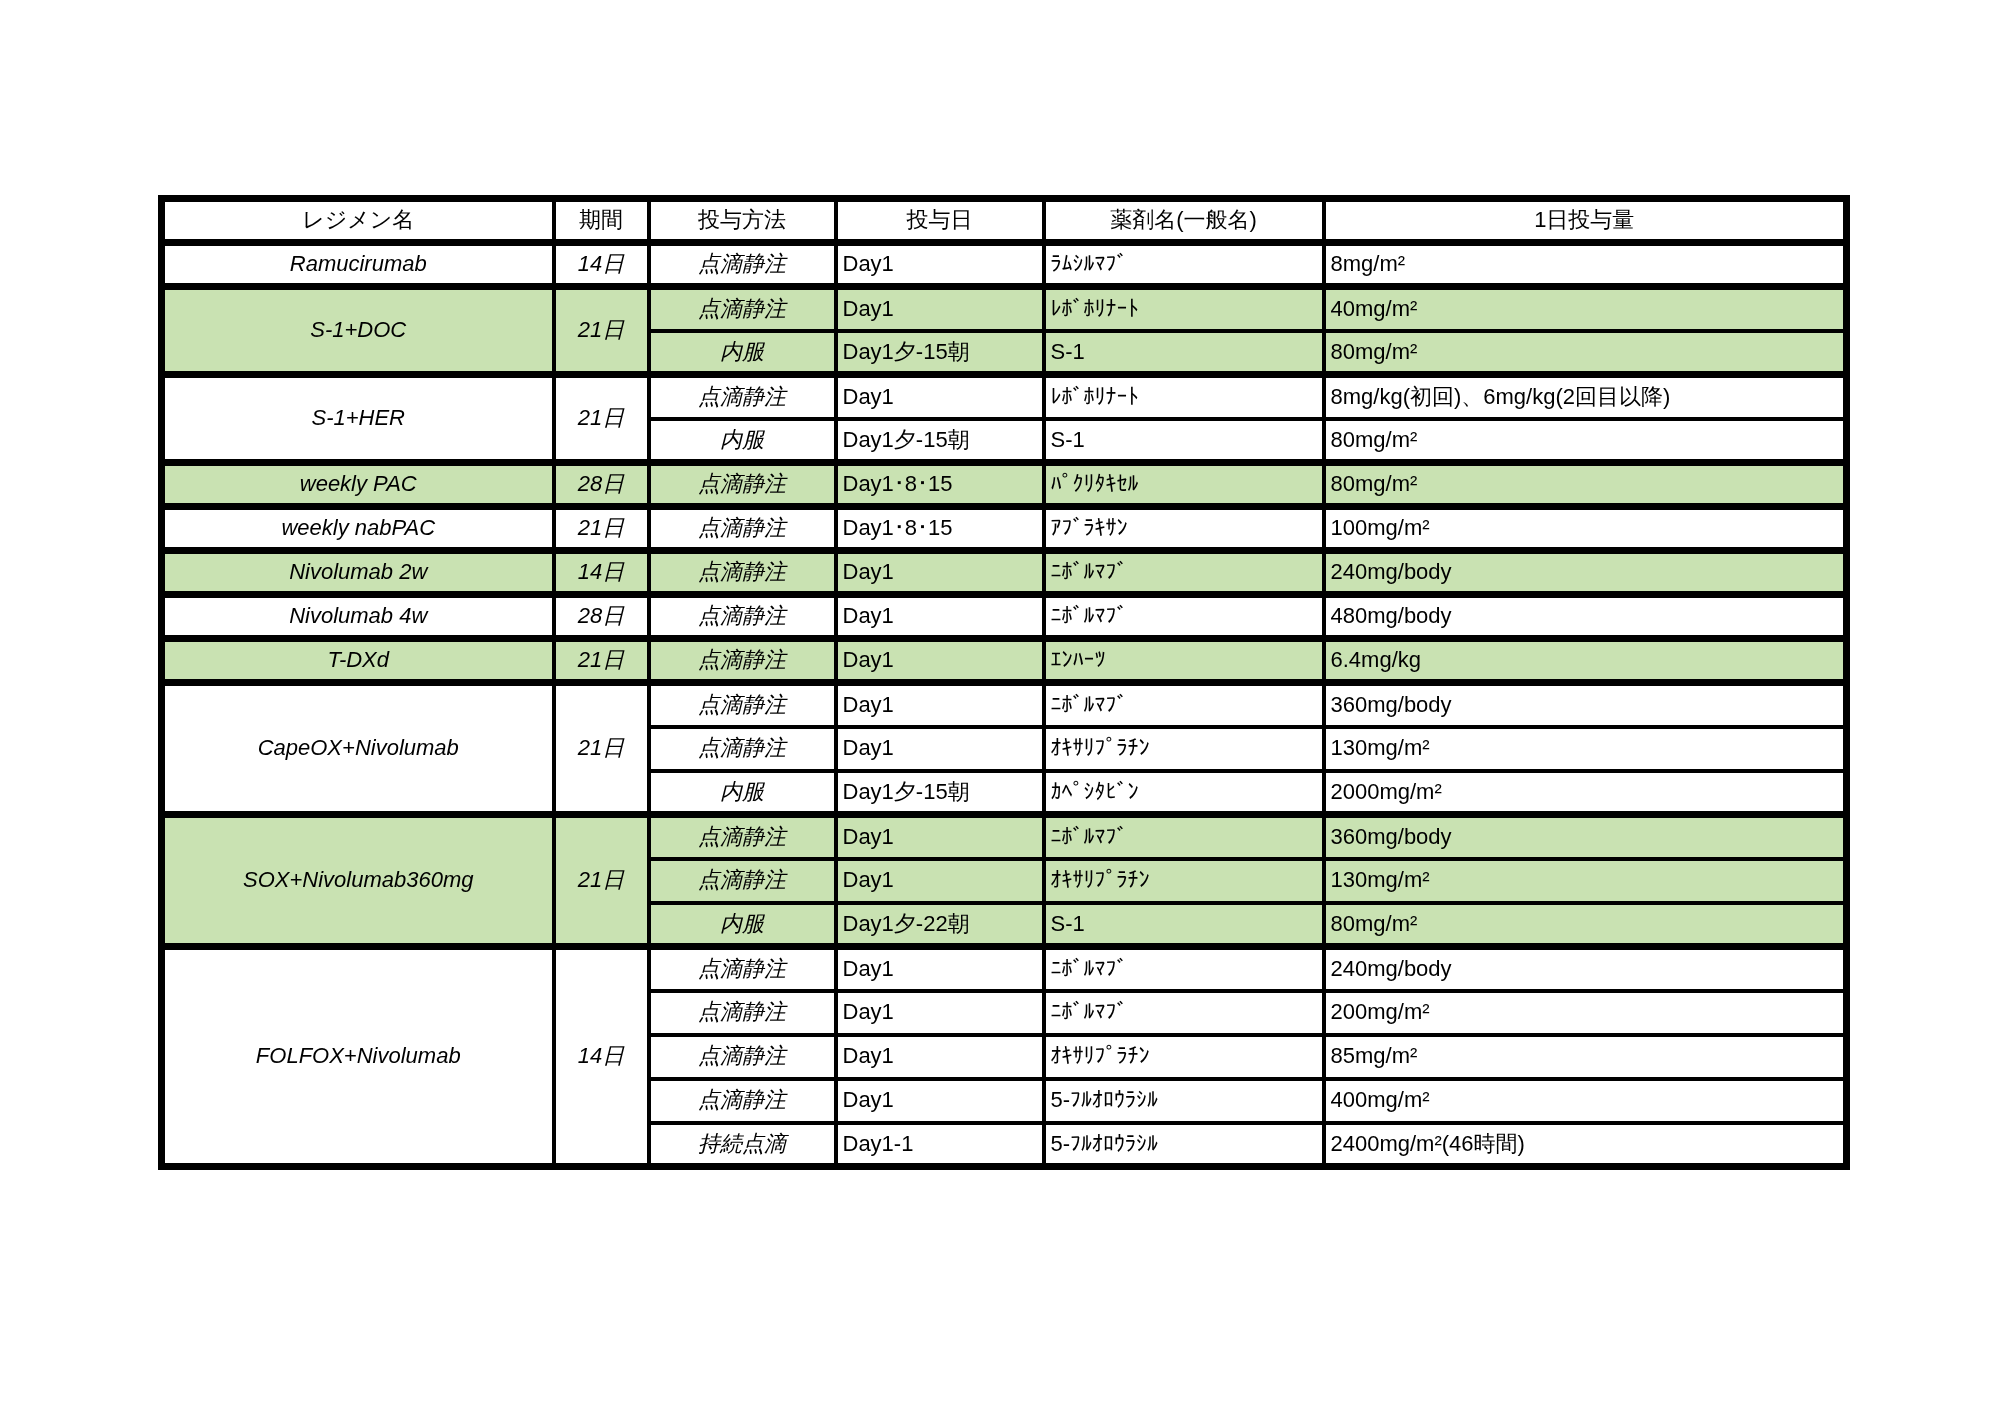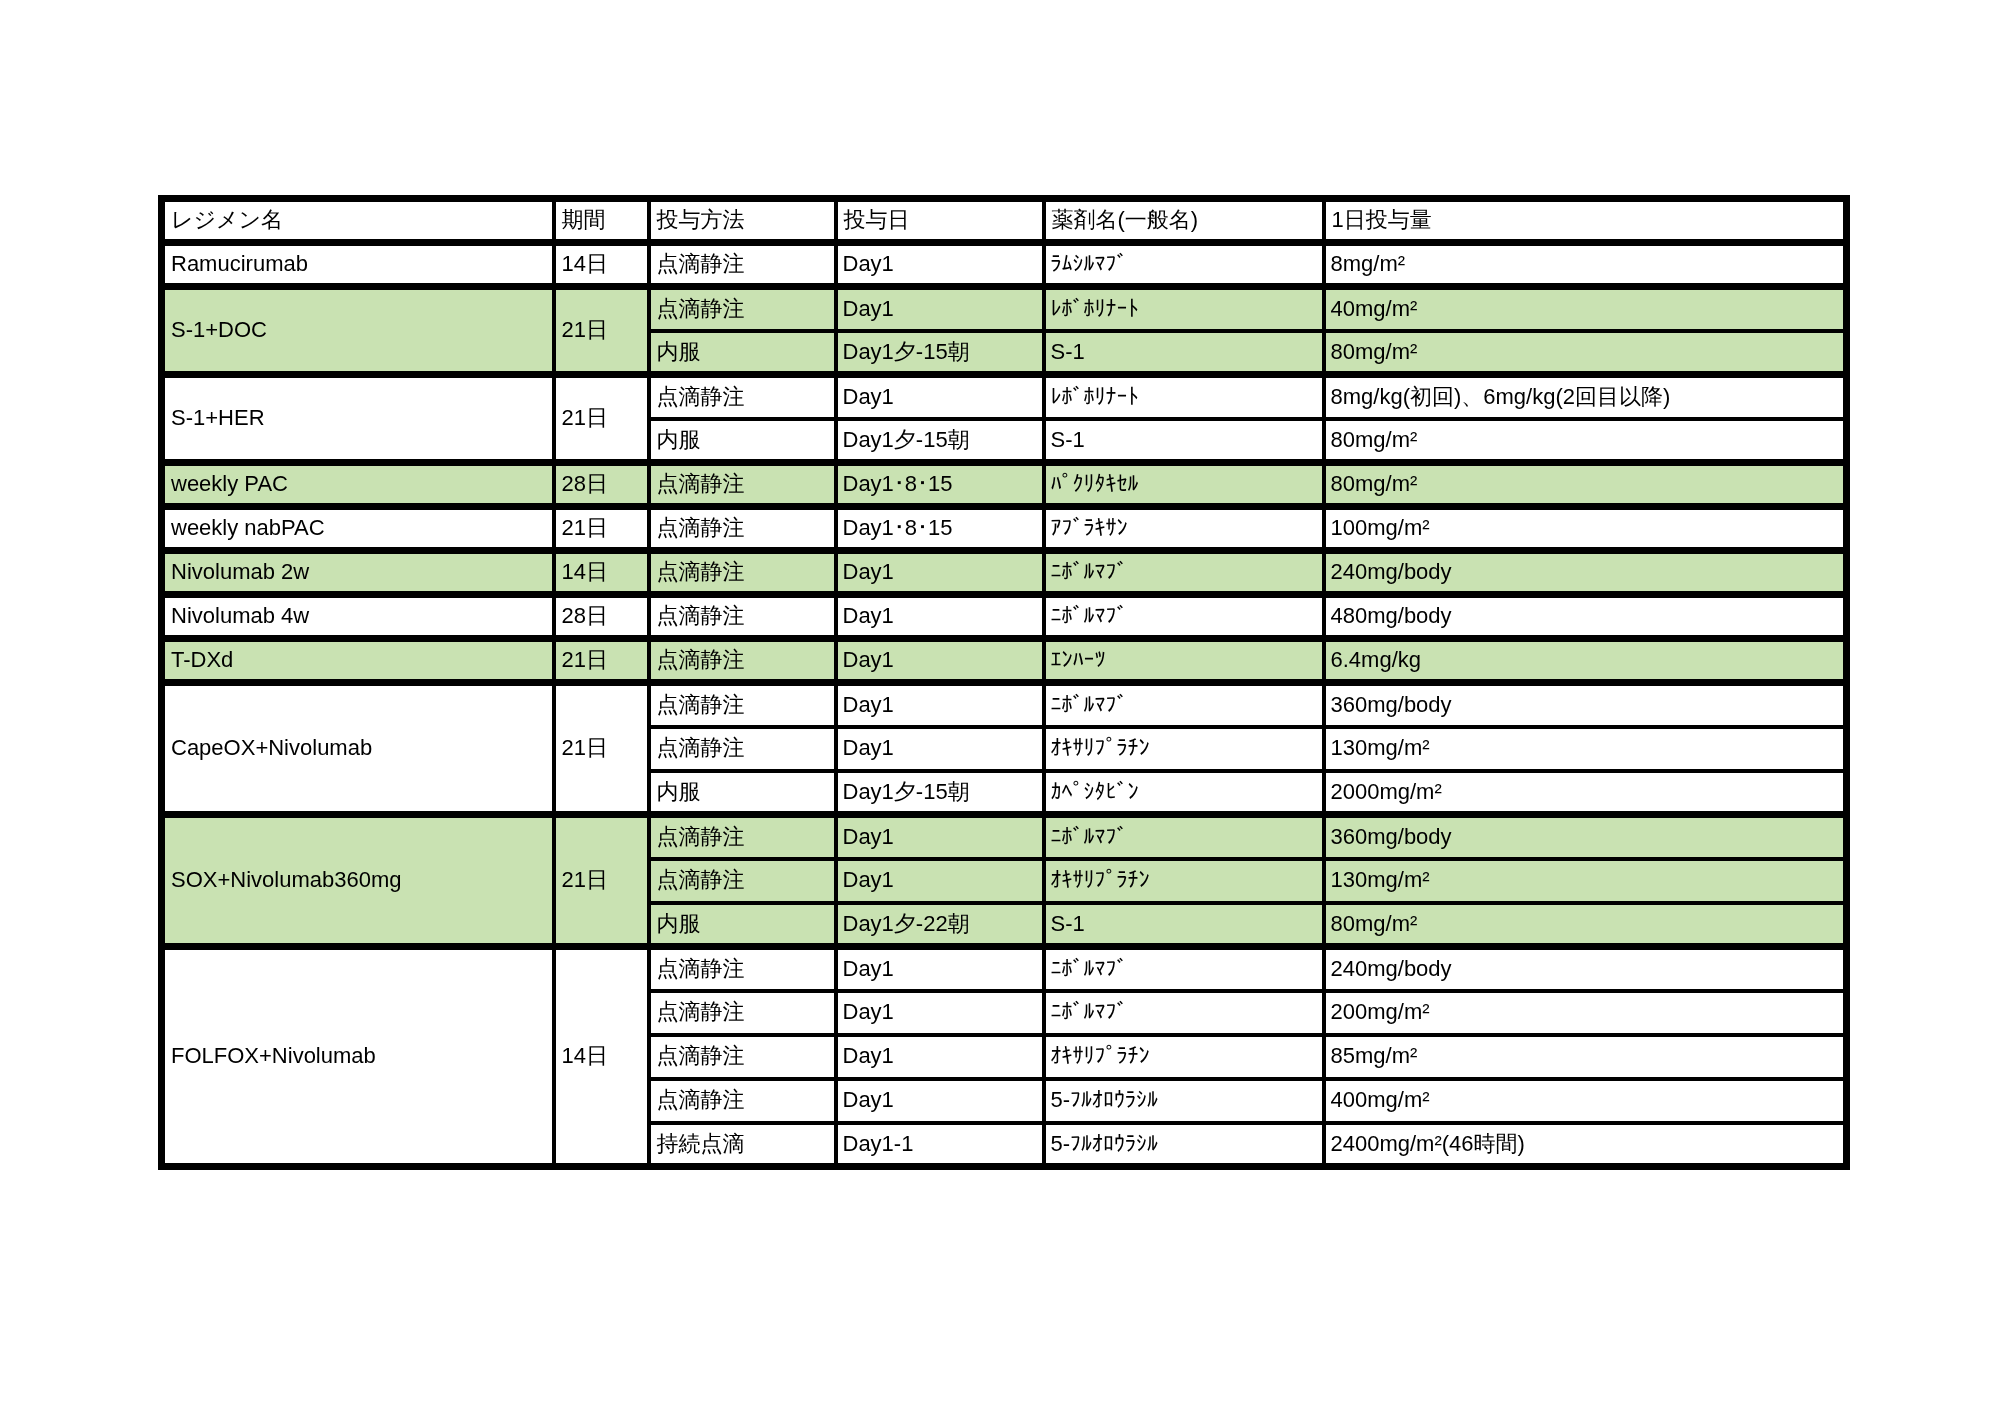--- a/index.html
+++ b/index.html
@@ -14,24 +14,24 @@
     border-collapse:collapse;table-layout:fixed;background:#fff;
     border:7px solid #000;
   }
   th,td{
     border:4px solid #000;
     font-size:22px;font-weight:normal;line-height:1.1;
     height:44px;box-sizing:border-box;
     padding:0 6px;white-space:nowrap;overflow:hidden;
     background:#fff;
   }
-  thead th{text-align:left;border-bottom-width:7px;}
+  thead th{text-align:center;border-bottom-width:7px;}
   tr.group-start td{border-top-width:7px;}
   tr.hl td{background:var(--hl,#c9e2b2);}
-  td.c-regimen,td.c-period,td.c-method{}
+  td.c-regimen,td.c-period,td.c-method{text-align:center;font-style:italic;}
   td.c-day,td.c-drug,td.c-dose{text-align:left;padding:0 5px;}
 </style>
 </head>
 <body>
 
 <div class="page">
   <table class="regimen">
     <colgroup>
       <col style="width:392px">
       <col style="width:95px">

